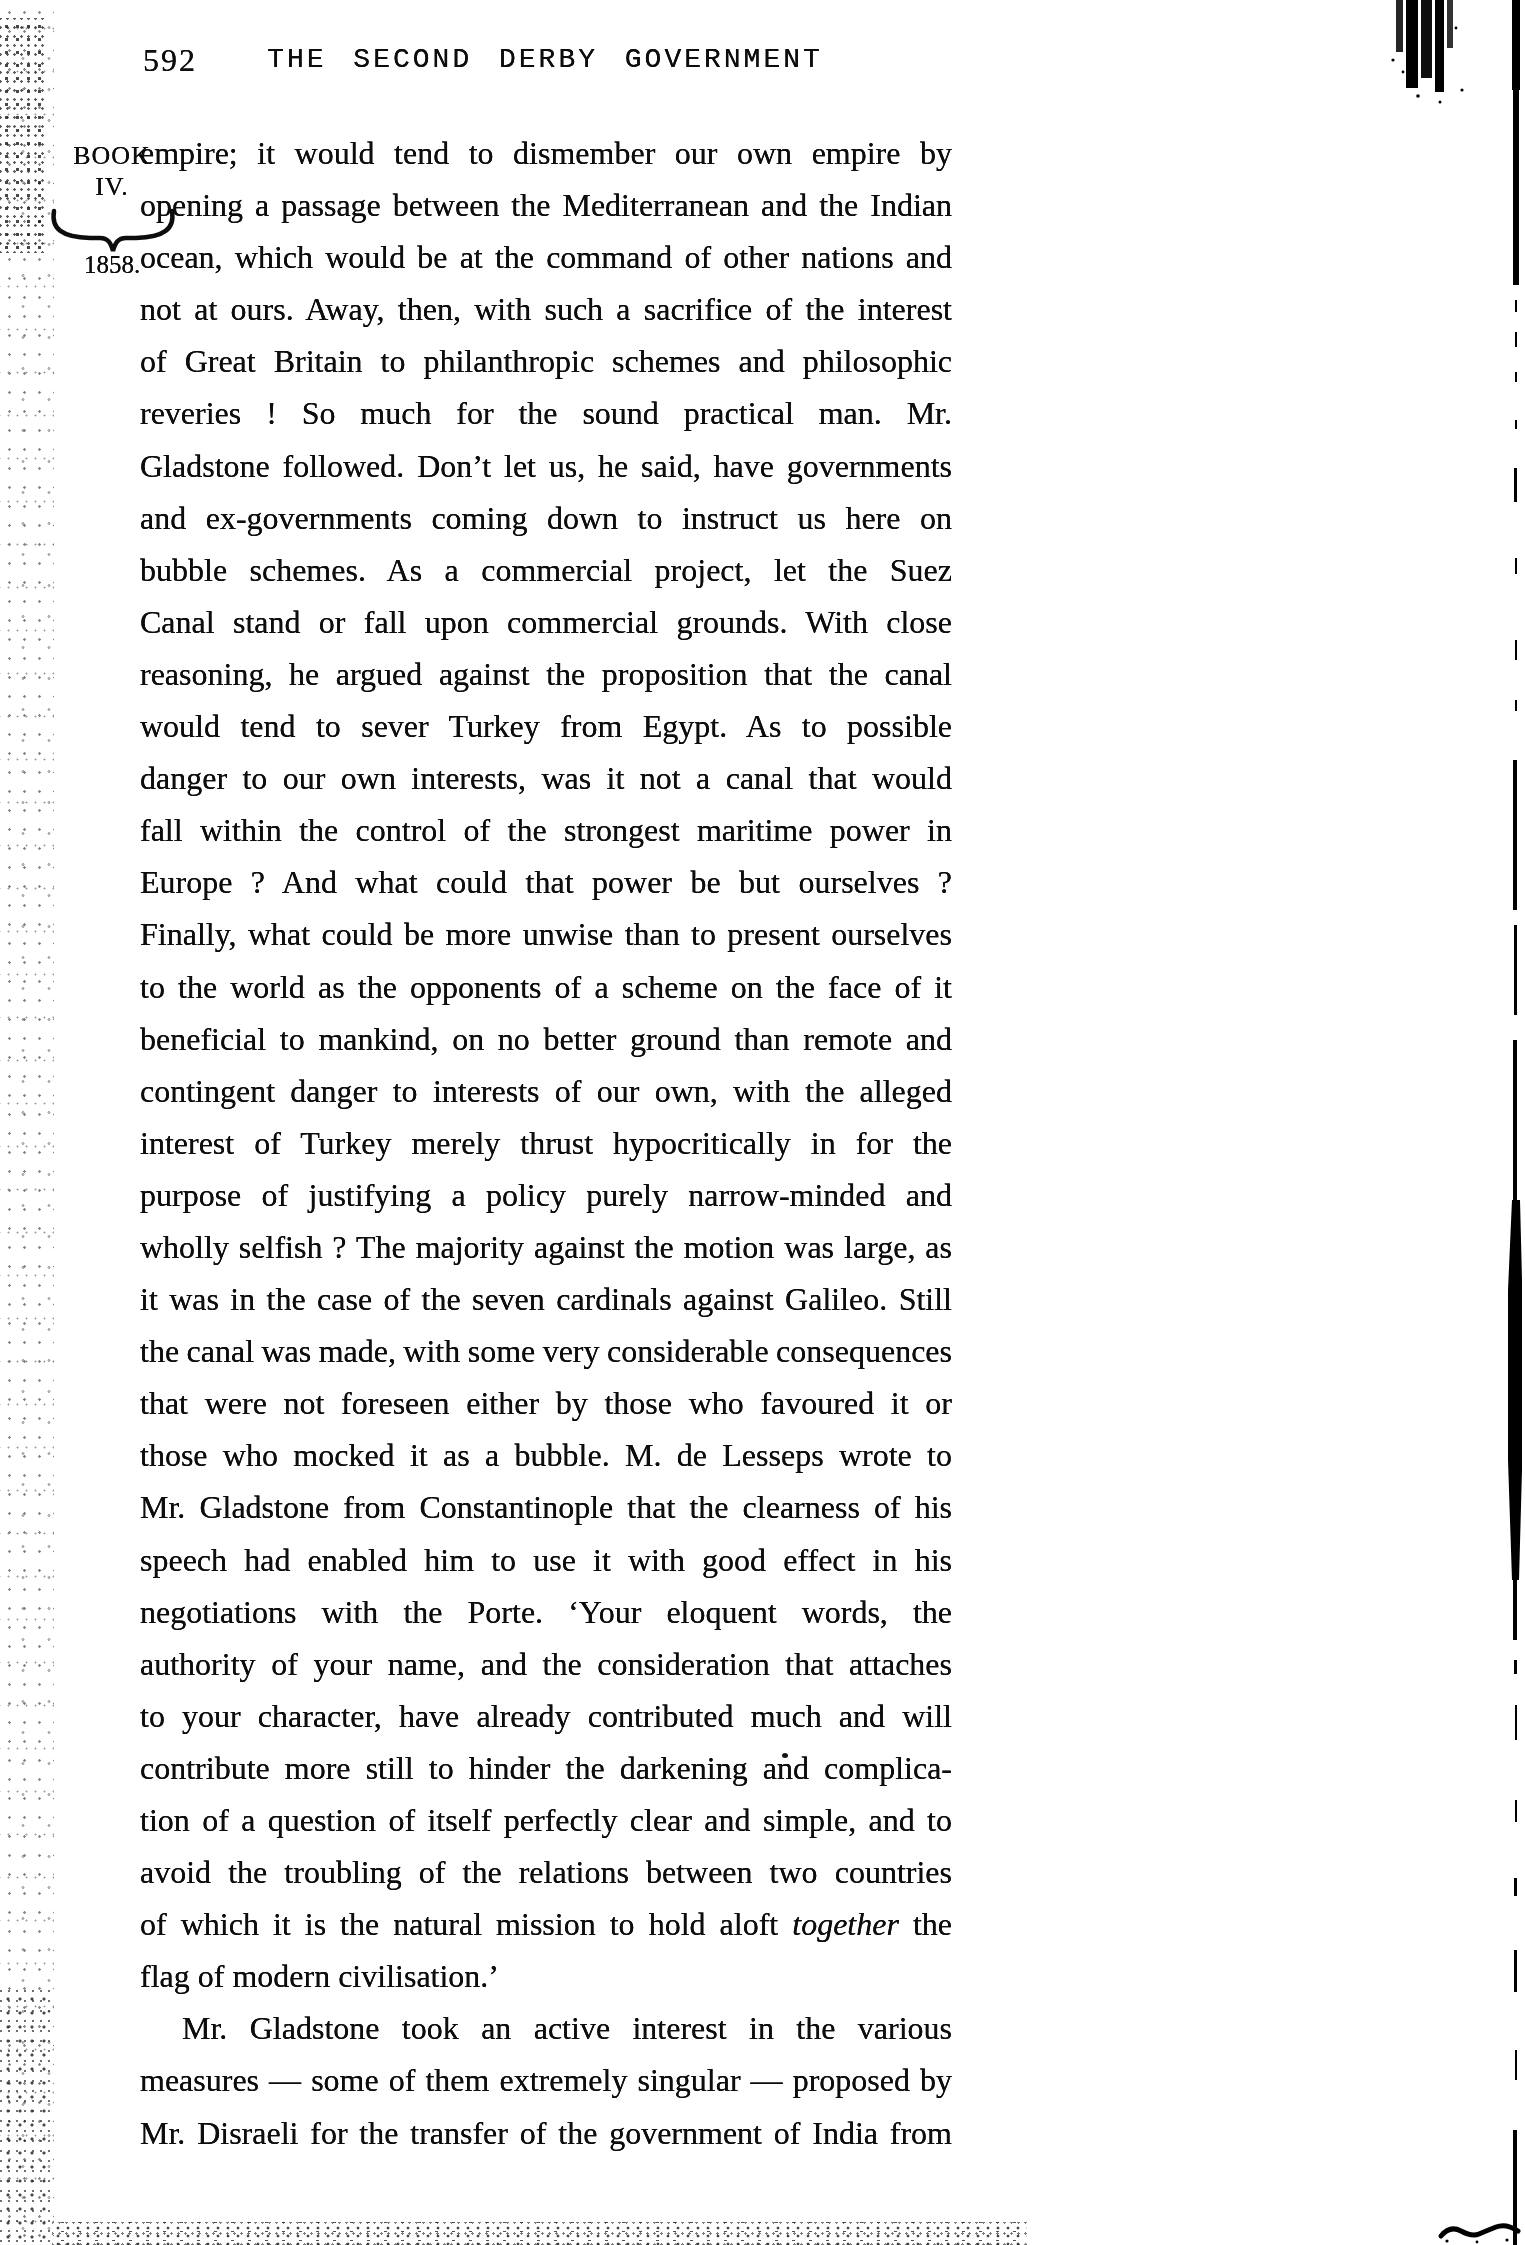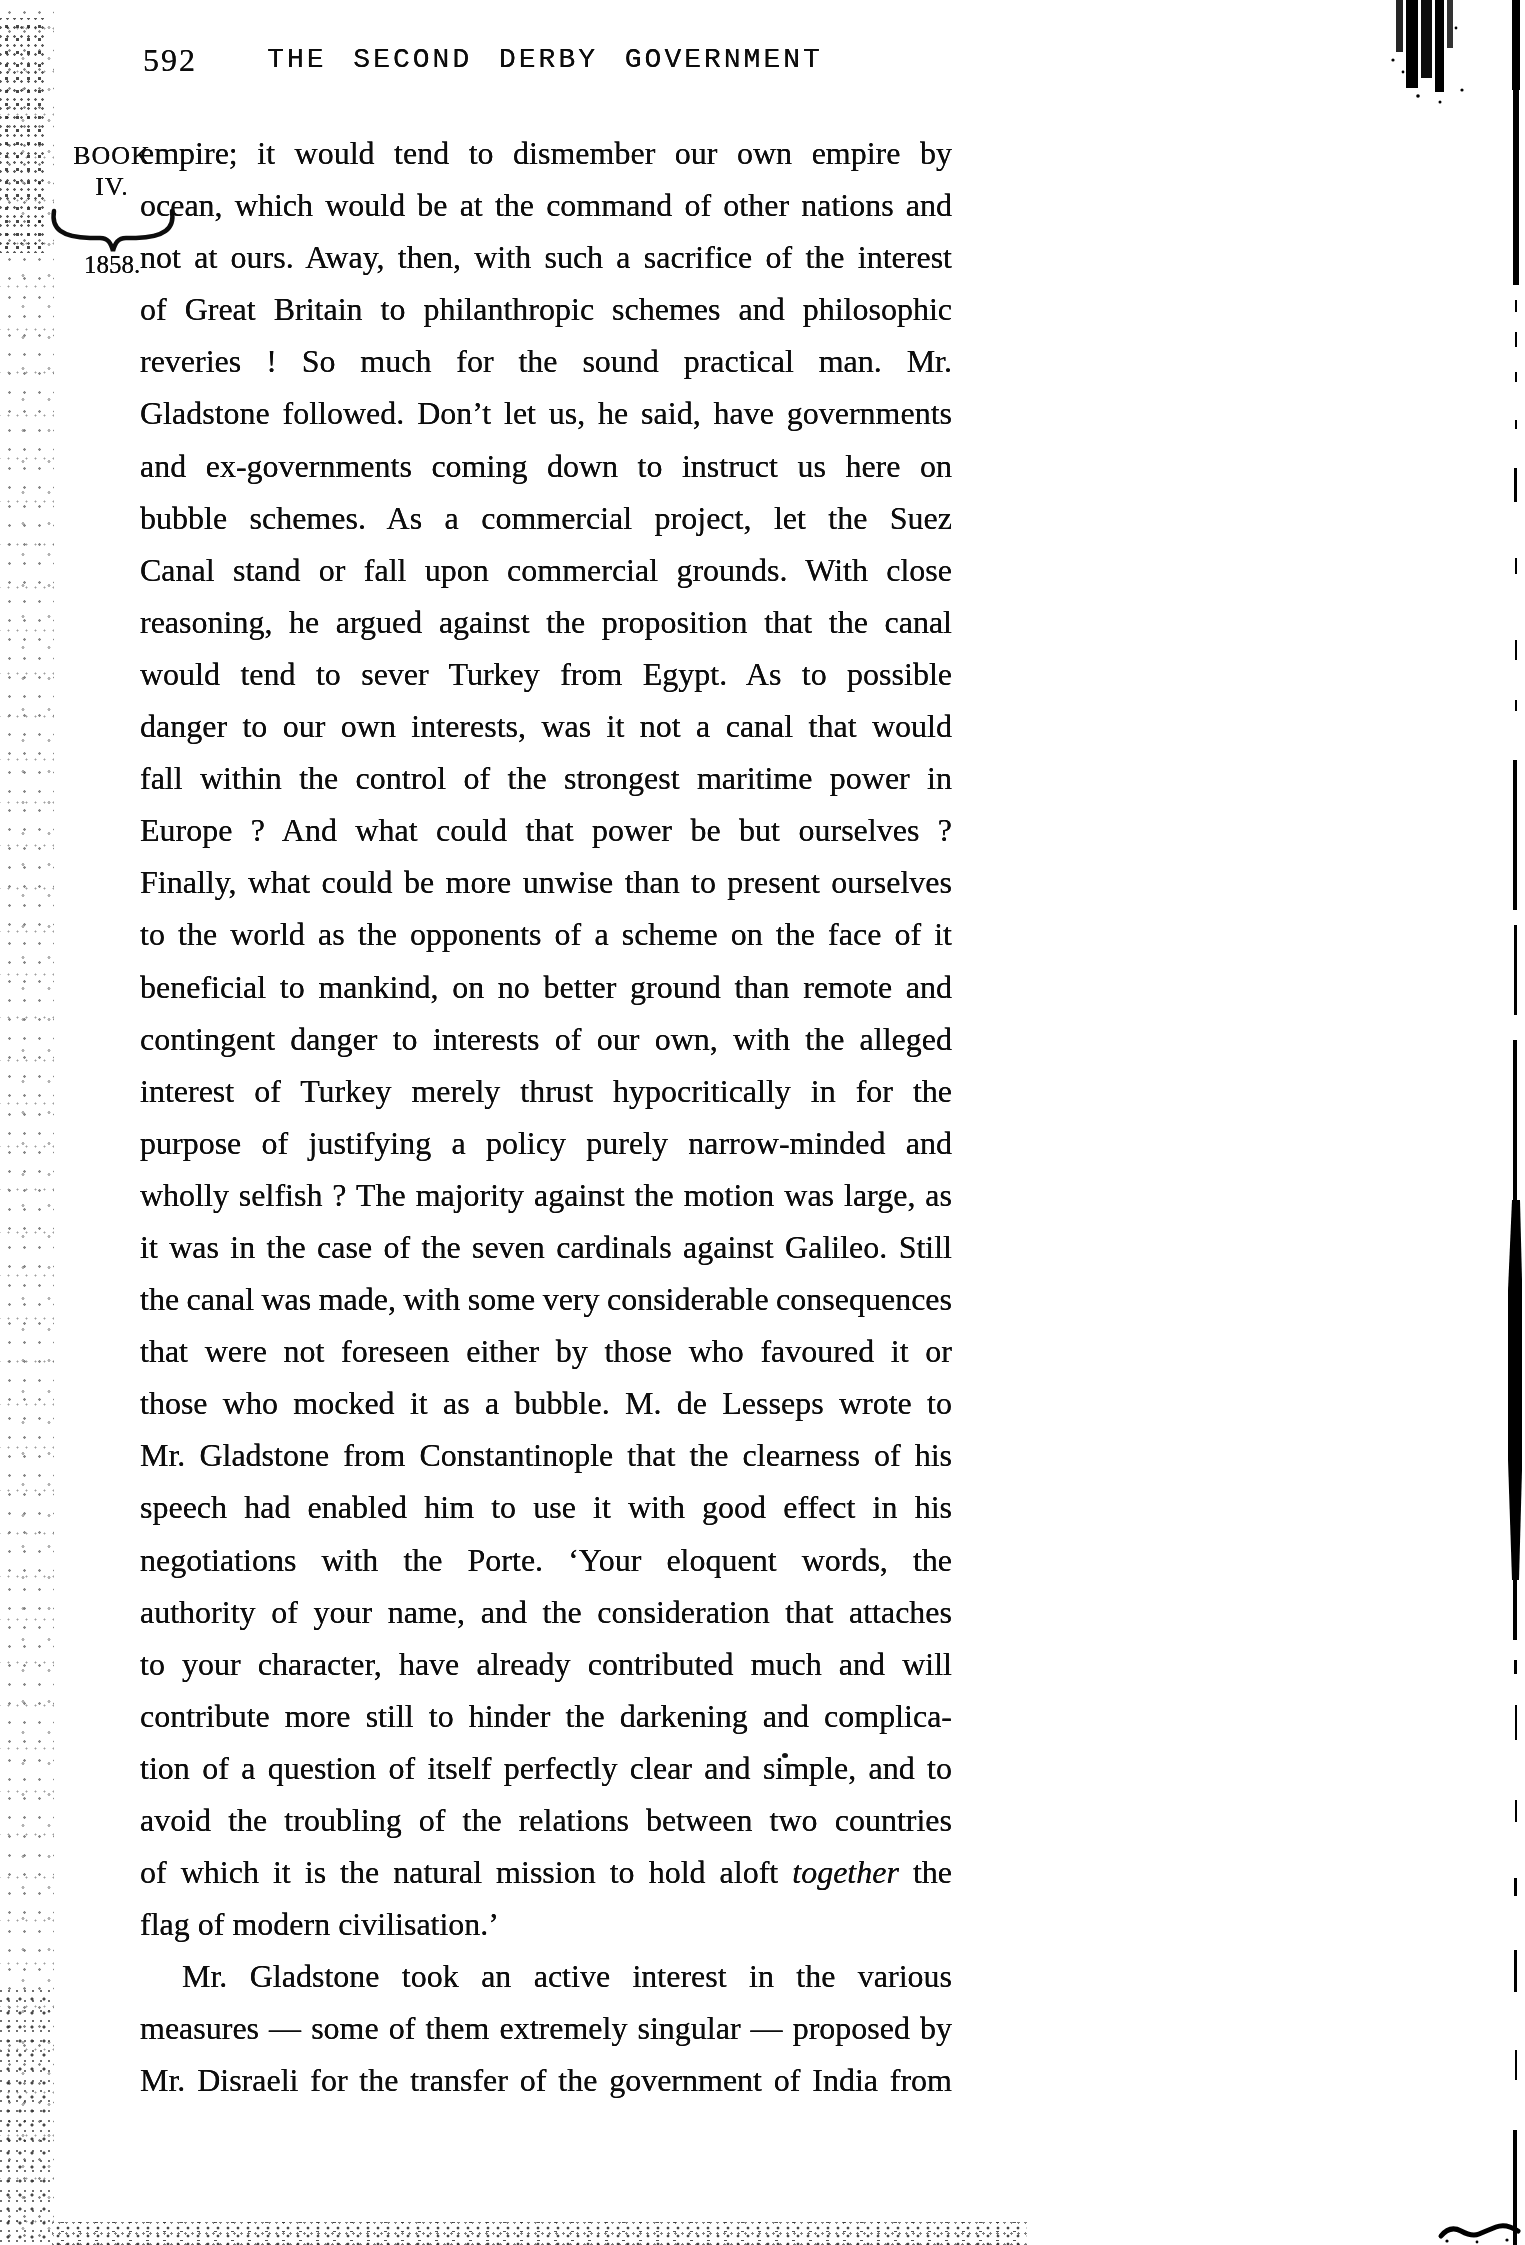--- a/index.html
+++ b/index.html
@@ -105,20 +105,21 @@
     <div>BOOK</div>
     <div>IV.</div>
   </div>
   <svg class="brace" width="132" height="48" viewBox="0 0 132 48">
     <path d="M7,4 C4,22 15,30 43,31 L53,31 C61,31 64,36 66,44 C68,36 71,31 79,31 L89,31 C117,30 128,22 125,4" fill="none" stroke="#0d0d0d" stroke-width="4.5" stroke-linecap="round"></path>
   </svg>
   <div class="year">1858.</div>
 
   <div class="bodytext">
       <div class="line"><span style="word-spacing: 11.5226px;"><span>empire; it would tend to dismember our own empire by</span></span></div>
+      <div class="line"><span style="word-spacing: 3.98438px;"><span>opening a passage between the Mediterranean and the Indian</span></span></div>
       <div class="line"><span style="word-spacing: 4.15625px;"><span>ocean, which would be at the command of other nations and</span></span></div>
       <div class="line"><span style="word-spacing: 5.28409px;"><span>not at ours. Away, then, with such a sacrifice of the interest</span></span></div>
       <div class="line"><span style="word-spacing: 9.9933px;"><span>of Great Britain to philanthropic schemes and philosophic</span></span></div>
       <div class="line"><span style="word-spacing: 16.8611px;"><span>reveries ! So much for the sound practical man. Mr.</span></span></div>
       <div class="line"><span style="word-spacing: 4.81641px;"><span>Gladstone followed. Don’t let us, he said, have governments</span></span></div>
       <div class="line"><span style="word-spacing: 11.5195px;"><span>and ex-governments coming down to instruct us here on</span></span></div>
       <div class="line"><span style="word-spacing: 14.418px;"><span>bubble schemes. As a commercial project, let the Suez</span></span></div>
       <div class="line"><span style="word-spacing: 10.3125px;"><span>Canal stand or fall upon commercial grounds. With close</span></span></div>
       <div class="line"><span style="word-spacing: 8.60156px;"><span>reasoning, he argued against the proposition that the canal</span></span></div>
       <div class="line"><span style="word-spacing: 12.3976px;"><span>would tend to sever Turkey from Egypt. As to possible</span></span></div>

